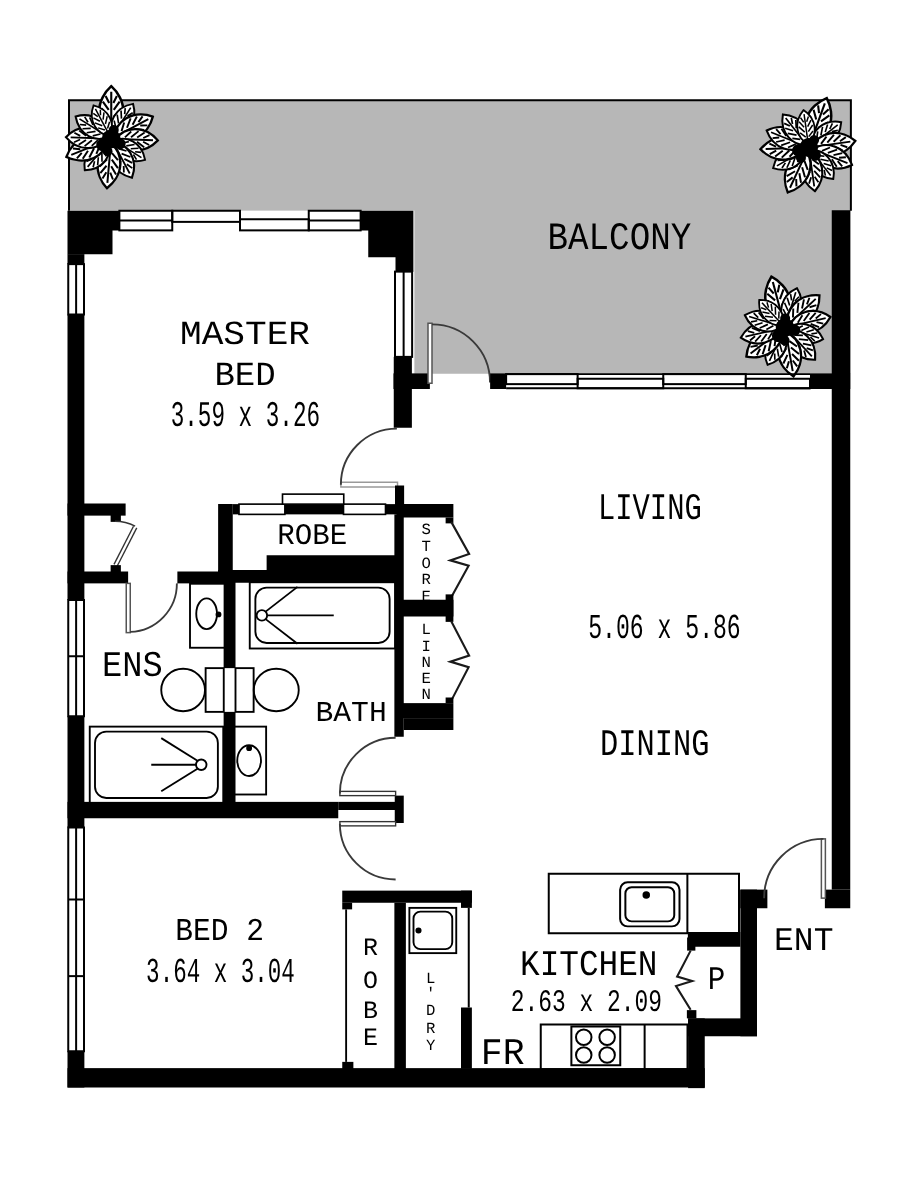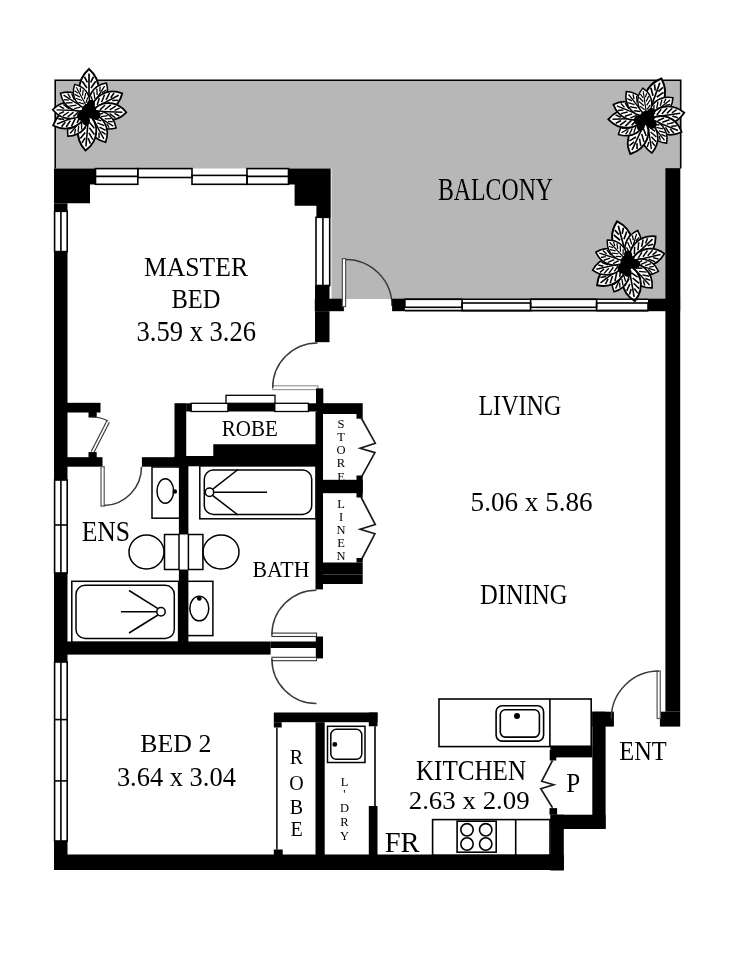--- a/index.html
+++ b/index.html
@@ -1,16 +1,16 @@
 <!DOCTYPE html>
 <html><head>
 <meta charset="utf-8">
 <style>
 html,body{margin:0;padding:0;background:#fff;}
-#plan{width:728px;height:960px;position:relative;font-family:Liberation Serif, serif;}
+#plan{width:728px;height:960px;position:relative;font-family:Liberation Mono, monospace;}
 svg{display:block;} text{-webkit-font-smoothing:antialiased;}
 </style>
 </head>
 <body>
 <div id="plan">
 <svg width="736" height="960" viewBox="0 0 736 960">
 <defs>
 
 <g id="leaf">
 <path d="M0,0 C3,-5 8,-8.2 15,-8.6 C23,-9 30,-4.5 34,0 C30,4.5 23,9 15,8.6 C8,8.2 3,5 0,0 Z" fill="#fff" stroke="#000" stroke-width="1.8"></path>

